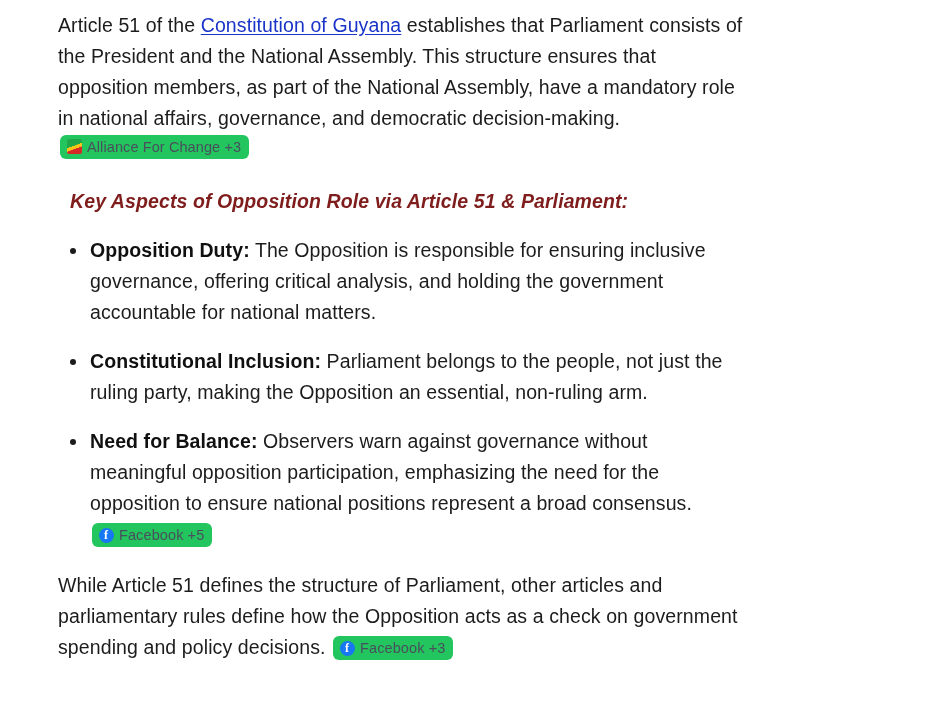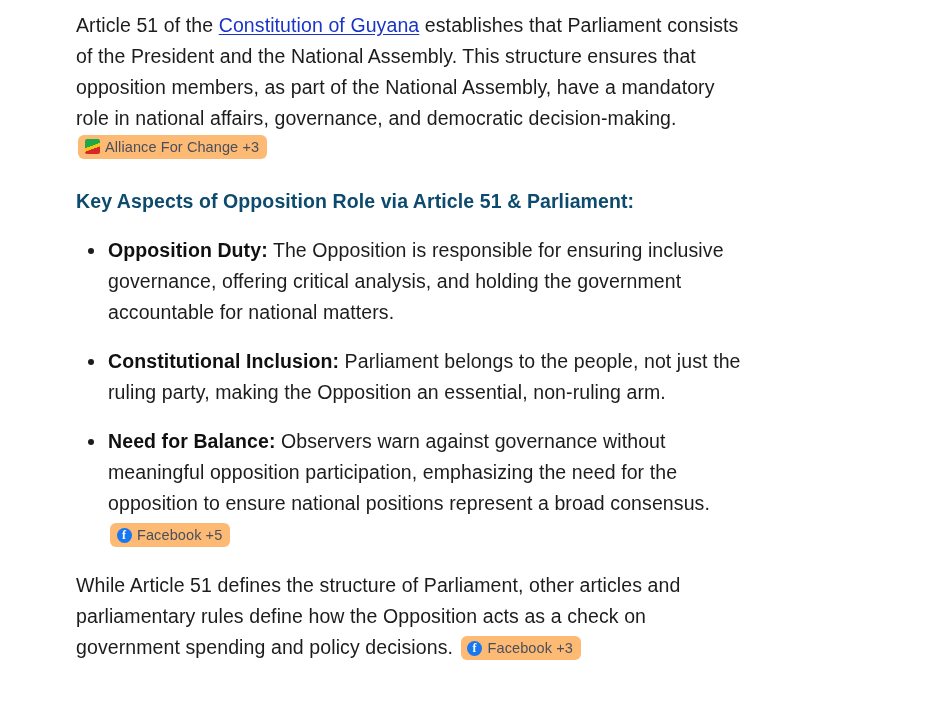--- a/index.html
+++ b/index.html
@@ -8,44 +8,45 @@
     background: #ffffff;
   }
   body {
     width: 937px;
     height: 714px;
     font-family: "Liberation Sans", sans-serif;
     color: #1f1f1f;
     overflow: hidden;
   }
   .page {
-    padding: 10px 20px 0 76px;
+    padding: 10px 20px 0 58px;
     box-sizing: border-box;
     width: 769px;
   }
   p.para {
     font-size: 19.5px;
     line-height: 31px;
     margin: 0 0 22px 0;
     color: #1c1c1c;
     letter-spacing: 0.1px;
   }
   a.inline-link {
     color: #1a34c8;
     text-decoration: underline;
     text-underline-offset: 2px;
     font-weight: 500;
   }
   h3.section-heading {
     font-size: 19.5px;
     line-height: 28px;
     font-weight: bold;
-    margin: 0 0 20px 0;
-    color: #0c4a6e;
+    margin: 0 0 20px 12px;
+    color: #7f1d1d;
     letter-spacing: 0.1px;
+    font-style: italic;
   }
   ul.bullets {
     margin: 0 0 20px 0;
     padding: 0 0 0 32px;
     list-style: none;
   }
   ul.bullets li {
     position: relative;
     font-size: 19.5px;
     line-height: 31px;
@@ -64,21 +65,21 @@
     border-radius: 50%;
   }
   .lead {
     font-weight: bold;
     color: #101010;
   }
   .cite {
     display: inline-flex;
     align-items: center;
     gap: 5px;
-    background: #fdba74;
+    background: #22c55e;
     border-radius: 6px;
     padding: 2px 8px 2px 6px;
     font-size: 14.5px;
     line-height: 20px;
     color: #4a4f5c;
     vertical-align: 2px;
     white-space: nowrap;
     margin-left: 2px;
   }
   .cite-ico {

